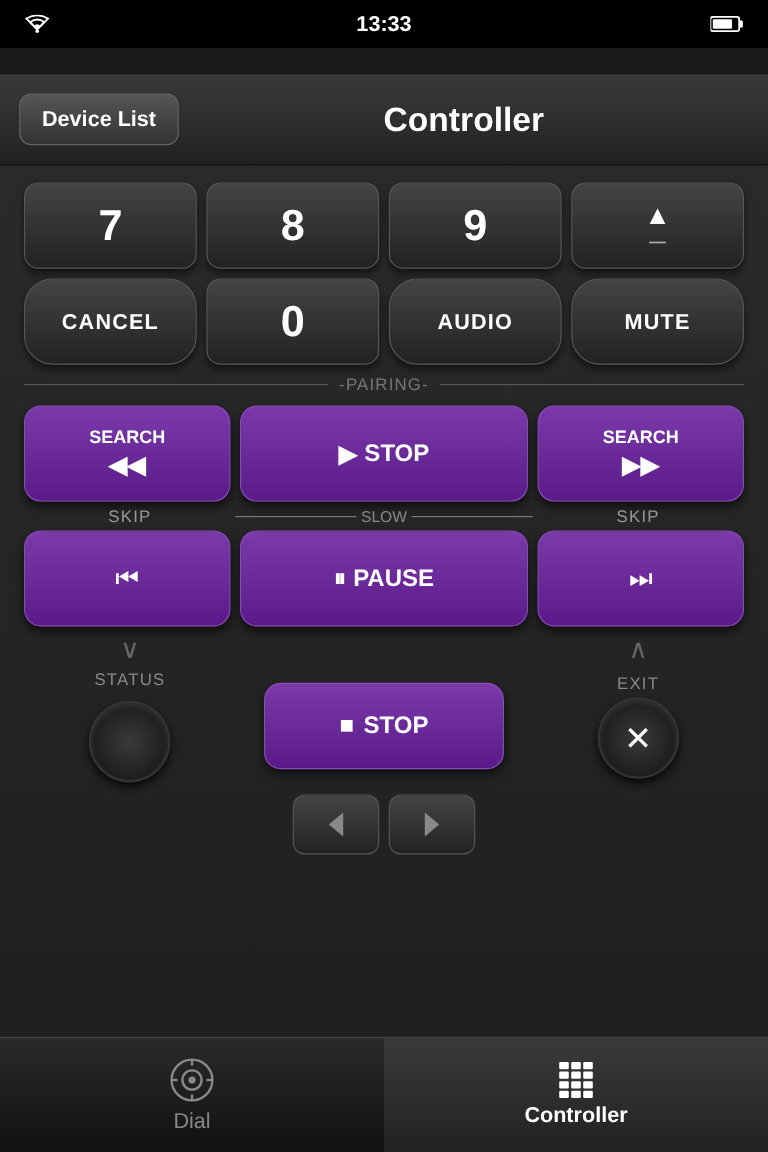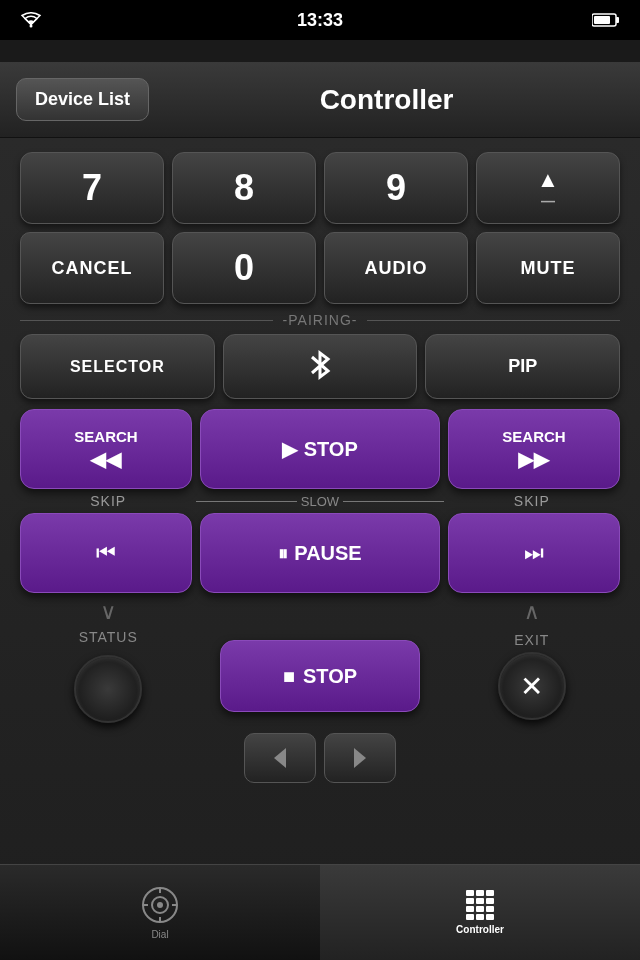--- a/index.html
+++ b/index.html
@@ -116,21 +116,21 @@
     .middle-row {
       display: flex;
       gap: 8px;
       margin-bottom: 8px;
     }
     .mid-btn {
       flex: 1;
       height: 72px;
       background: linear-gradient(180deg, #444 0%, #222 100%);
       border: 1px solid #555;
-      border-radius: 10px;
+      border-radius: 24px;
       color: white;
       font-size: 18px;
       font-weight: bold;
       display: flex;
       align-items: center;
       justify-content: center;
       cursor: pointer;
       box-shadow: 0 4px 6px rgba(0,0,0,0.5);
       text-transform: uppercase;
       letter-spacing: 1px;
@@ -472,21 +472,21 @@
       display: flex;
       flex-direction: column;
       align-items: center;
       justify-content: center;
       cursor: pointer;
       gap: 4px;
     }
     .tab-item.active {
       background: linear-gradient(180deg, #3a3a3a 0%, #222 100%);
     }
-    .tab-label { font-size: 10px; color: #888; }
+    .tab-label { font-size: 18px; color: #888; }
     .tab-label.active-label { color: white; font-weight: bold; }
 
     
     .grid-icon {
       display: grid;
       grid-template-columns: repeat(3, 8px);
       grid-template-rows: repeat(4, 6px);
       gap: 2px;
     }
     .grid-dot {
@@ -576,29 +576,20 @@
     <button class="mid-btn">AUDIO</button>
     <button class="mid-btn">MUTE</button>
   </div>
 
   <div class="pairing-with-lines">
     <div class="line-left"></div>
     <span class="pairing-text">-PAIRING-</span>
     <div class="line-right"></div>
   </div>
 
-  <div class="middle-row">
-    <button class="selector-btn">SELECTOR</button>
-    <button class="bluetooth-btn">
-      <svg width="28" height="36" viewBox="0 0 28 36">
-        <polyline points="6,8 22,22 14,28 14,4 22,10 6,24" fill="none" stroke="white" stroke-width="3"></polyline>
-      </svg>
-    </button>
-    <button class="pip-btn">PIP</button>
-  </div>
 
   <div class="play-row" style="margin-top: 10px;">
     <button class="search-back-btn">
       <span style="font-size:15px;font-weight:bold;">SEARCH</span>
       <span style="font-size:20px;">◀◀</span>
     </button>
     <button class="play-btn">
       <span>▶</span>
       <span>STOP</span>
     </button>

